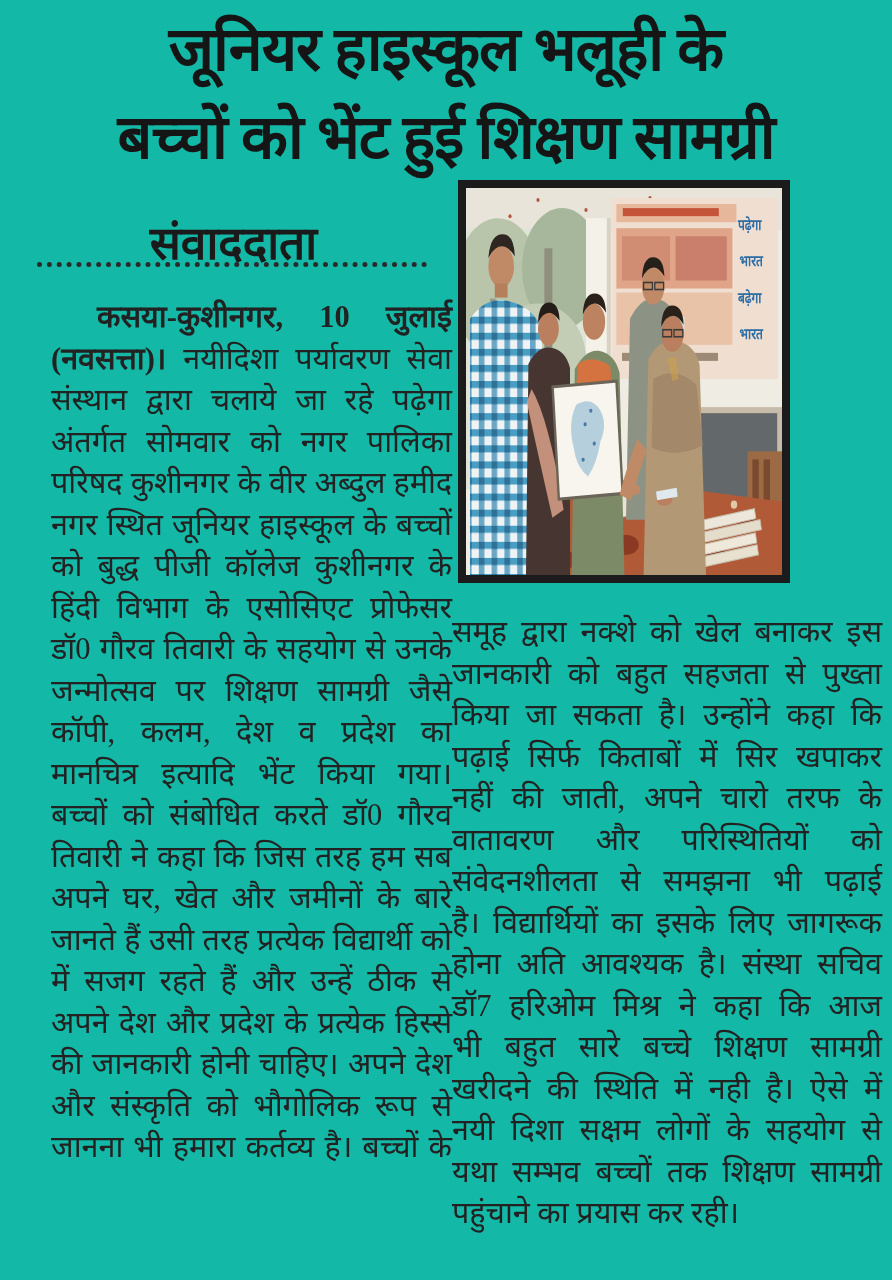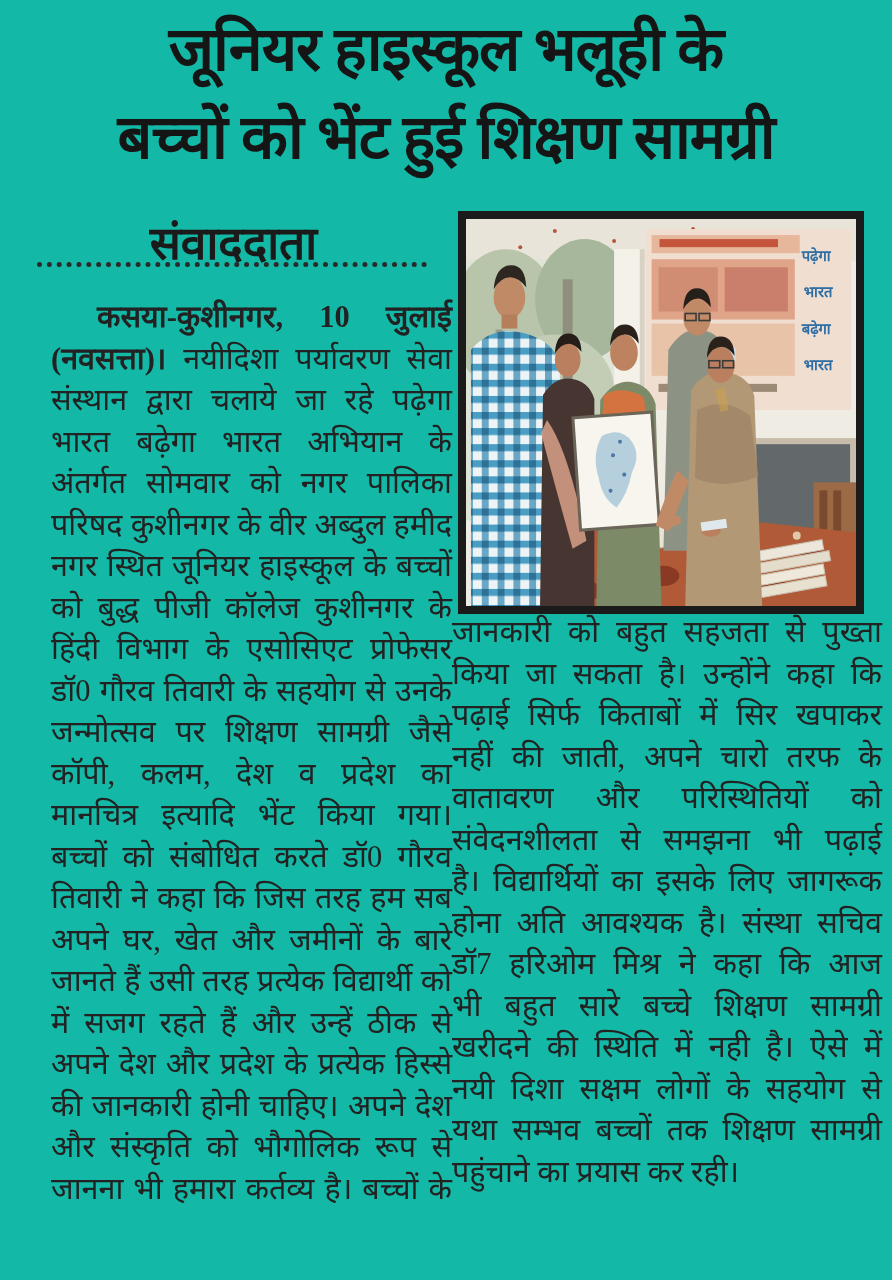--- a/index.html
+++ b/index.html
@@ -32,21 +32,21 @@
   .line{
     height:41.5px;line-height:41.5px;white-space:nowrap;
     text-align:justify;text-align-last:justify;
   }
   .line.nojust{text-align-last:left;}
   .line.bold{font-weight:bold;}
   .line.indent{padding-left:46px;}
   .line b{font-weight:bold;}
   
   #photo-frame{
-    position:absolute;left:458px;top:211px;width:406px;height:403px;
+    position:absolute;left:458px;top:180px;width:332px;height:403px;
     border:8px solid #1b1b1b;box-sizing:border-box;background:#efece4;
   }
   #photo-frame svg{display:block;width:100%;height:100%;}
   .banner-word{font-family:"Liberation Sans","DejaVu Sans",sans-serif;font-weight:bold;}
 </style>
 </head>
 <body>
 
 <div id="page">
 
@@ -180,41 +180,41 @@
       <ellipse cx="208" cy="300" rx="10" ry="6" fill="#c08a66"></ellipse>
       <ellipse cx="248" cy="310" rx="10" ry="6" fill="#b97f5e"></ellipse>
       <rect x="238" y="300" width="26" height="9" fill="#dfe8ec" transform="rotate(-8 251 304)"></rect>
     </svg>
   </div>
 
   <div id="col-left" class="col">
       <div class="line bold indent">कसया-कुशीनगर, 10 जुलाई</div>
       <div class="line"><b>(नवसत्ता)।</b> नयीदिशा पर्यावरण सेवा</div>
       <div class="line">संस्थान द्वारा चलाये जा रहे पढ़ेगा</div>
-      <div class="line">भारत बढ़ेगा भारत अभियान के</div>
       <div class="line">अंतर्गत सोमवार को नगर पालिका</div>
       <div class="line">परिषद कुशीनगर के वीर अब्दुल हमीद</div>
       <div class="line">नगर स्थित जूनियर हाइस्कूल के बच्चों</div>
       <div class="line">को बुद्ध पीजी कॉलेज कुशीनगर के</div>
       <div class="line">हिंदी विभाग के एसोसिएट प्रोफेसर</div>
       <div class="line">डॉ0 गौरव तिवारी के सहयोग से उनके</div>
       <div class="line">जन्मोत्सव पर शिक्षण सामग्री जैसे</div>
       <div class="line">कॉपी, कलम, देश व प्रदेश का</div>
       <div class="line">मानचित्र इत्यादि भेंट किया गया।</div>
       <div class="line">बच्चों को संबोधित करते डॉ0 गौरव</div>
       <div class="line">तिवारी ने कहा कि जिस तरह हम सब</div>
       <div class="line">अपने घर, खेत और जमीनों के बारे</div>
       <div class="line">जानते हैं उसी तरह प्रत्येक विद्यार्थी को</div>
       <div class="line">में सजग रहते हैं और उन्हें ठीक से</div>
       <div class="line">अपने देश और प्रदेश के प्रत्येक हिस्से</div>
       <div class="line">की जानकारी होनी चाहिए। अपने देश</div>
       <div class="line">और संस्कृति को भौगोलिक रूप से</div>
       <div class="line">जानना भी हमारा कर्तव्य है। बच्चों के</div>
     </div>
   <div id="col-right" class="col">
+      <div class="line">समूह द्वारा नक्शे को खेल बनाकर इस</div>
       <div class="line">जानकारी को बहुत सहजता से पुख्ता</div>
       <div class="line">किया जा सकता है। उन्होंने कहा कि</div>
       <div class="line">पढ़ाई सिर्फ किताबों में सिर खपाकर</div>
       <div class="line">नहीं की जाती, अपने चारो तरफ के</div>
       <div class="line">वातावरण और परिस्थितियों को</div>
       <div class="line">संवेदनशीलता से समझना भी पढ़ाई</div>
       <div class="line">है। विद्यार्थियों का इसके लिए जागरूक</div>
       <div class="line">होना अति आवश्यक है। संस्था सचिव</div>
       <div class="line">डॉ7 हरिओम मिश्र ने कहा कि आज</div>
       <div class="line">भी बहुत सारे बच्चे शिक्षण सामग्री</div>

